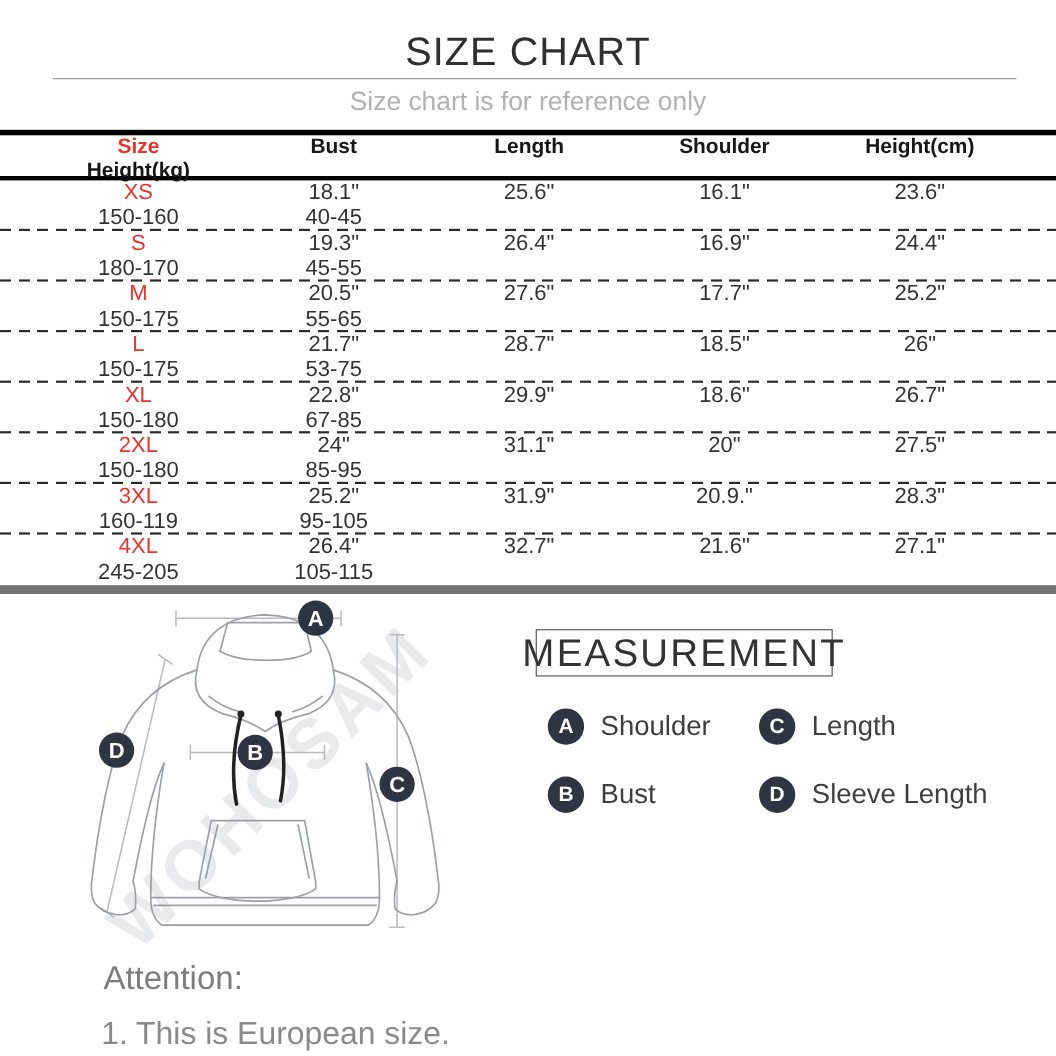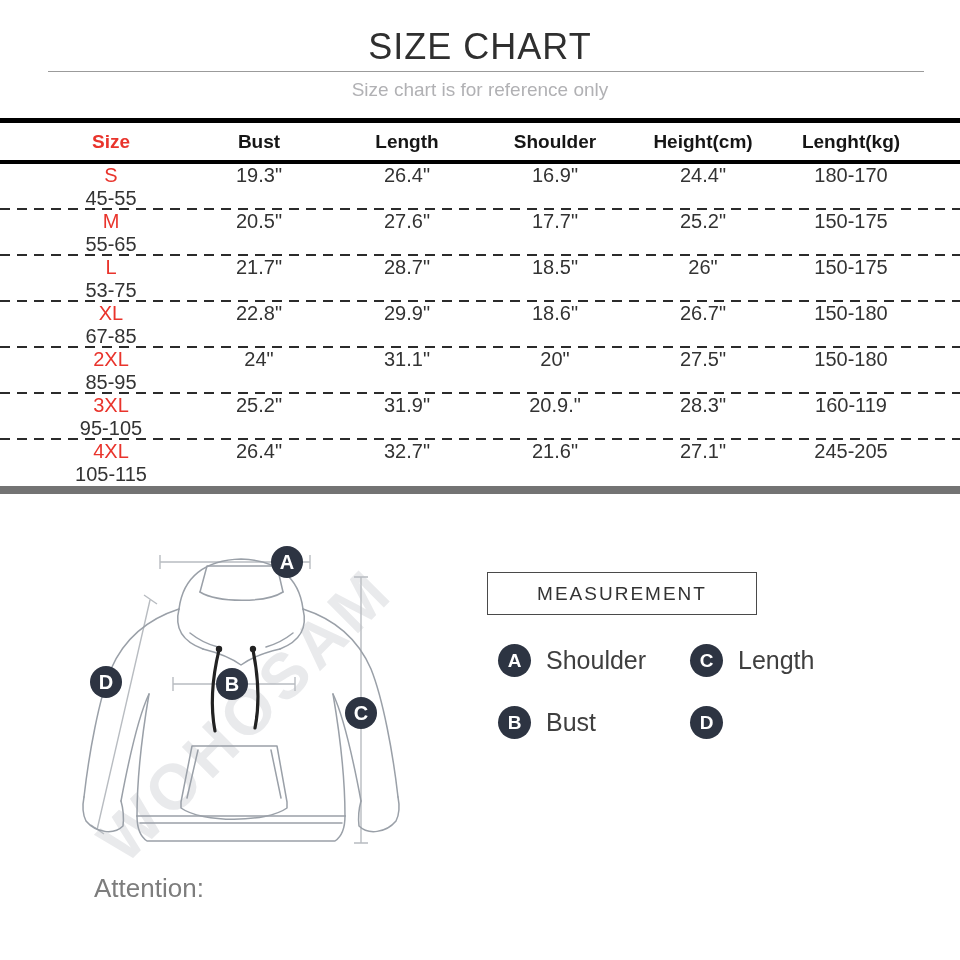--- a/index.html
+++ b/index.html
@@ -4,74 +4,83 @@
 <style>
   html,body{margin:0;padding:0;background:#fff;}
   #page{position:relative;width:960px;height:960px;background:#fff;overflow:hidden;
         font-family:"Liberation Sans","DejaVu Sans",sans-serif;color:#2f2f2f;}
 
   
   .title{position:absolute;top:26px;left:0;width:100%;text-align:center;
          font-size:36px;letter-spacing:1px;color:#2f2f2f;}
   .title-rule{position:absolute;top:71px;left:48px;right:36px;height:1px;background:#9b9b9b;}
   .subtitle{position:absolute;top:79px;left:0;width:100%;text-align:center;
-            font-size:19px;color:#b1b1b4;}
+            font-size:24px;color:#b1b1b4;}
 
   
   .size-table{position:absolute;top:118px;left:0;right:0;}
   .thead{border-top:5px solid #000;border-bottom:4px solid #000;height:37px;}
-  .thead,.trow{display:grid;grid-template-columns:repeat(6,1fr);
+  .thead,.trow{display:grid;grid-template-columns:repeat(5,1fr);
                align-items:center;padding:0 35px 0 37px;}
   .thead .cell{font-weight:bold;font-size:19px;color:#161616;text-align:center;}
   .thead .cell.red{color:#e9342c;}
   .trow{height:46px;
         background:repeating-linear-gradient(90deg,#2b2b2b 0 10px,transparent 10px 17px)
                    left bottom / 100% 2px no-repeat;}
   .trow.last{background:none;border-bottom:8px solid #737373;}
   .trow .cell{font-size:20px;color:#333;text-align:center;}
   .trow .cell.red{color:#e9342c;}
 
   
   .diagram{position:absolute;left:40px;top:545px;width:430px;height:330px;}
 
   
   .m-box{position:absolute;left:487px;top:572px;width:268px;height:41px;
          border:1px solid #4a4a4a;display:flex;align-items:center;justify-content:center;}
-  .m-box span{font-size:19px;letter-spacing:2px;color:#333;}
+  .m-box span{font-size:35px;letter-spacing:2px;color:#333;}
   .legend-item{position:absolute;display:flex;align-items:center;}
   .legend-item .badge{width:33px;height:33px;border-radius:50%;background:#2d3442;
          color:#fff;font-weight:bold;font-size:19px;display:flex;align-items:center;
          justify-content:center;flex:0 0 33px;}
   .legend-item .lbl{margin-left:15px;font-size:25px;color:#3f3f3f;}
   #leg-0{left:498px;top:644px;} #leg-1{left:690px;top:644px;}
   #leg-2{left:498px;top:706px;} #leg-3{left:690px;top:706px;}
 
   
-  .attention-h{position:absolute;left:94px;top:873px;font-size:26px;color:#7d7d7d;text-align:center;}
+  .attention-h{position:absolute;left:94px;top:873px;font-size:30px;color:#7d7d7d;text-align:center;}
   .attention-i{position:absolute;left:92px;top:924px;font-size:29px;color:#8a8a8a;}
 </style>
 </head>
 <body>
 
 <div id="page">
 
   <div class="title">SIZE CHART</div>
   <div class="title-rule"></div>
   <div class="subtitle">Size chart is for reference only</div>
 
   <div class="size-table">
     <div class="thead">
       <div class="cell red">Size</div>
       <div class="cell">Bust</div>
       <div class="cell">Length</div>
       <div class="cell">Shoulder</div>
       <div class="cell">Height(cm)</div>
-      <div class="cell">Lenght(kg)</div>
+      <div class="cell">Height(kg)</div>
     </div>
     <div id="table-body">
+        <div class="trow">
+          <div class="cell red">XS</div>
+          <div class="cell">18.1"</div>
+          <div class="cell">25.6"</div>
+          <div class="cell">16.1"</div>
+          <div class="cell">23.6"</div>
+          <div class="cell">150-160</div>
+          <div class="cell">40-45</div>
+        </div>
         <div class="trow">
           <div class="cell red">S</div>
           <div class="cell">19.3"</div>
           <div class="cell">26.4"</div>
           <div class="cell">16.9"</div>
           <div class="cell">24.4"</div>
           <div class="cell">180-170</div>
           <div class="cell">45-55</div>
         </div>
         <div class="trow">
@@ -195,17 +204,19 @@
   <div class="legend-item" id="leg-1">
     <span class="badge">C</span>
     <span class="lbl">Length</span>
   </div>
   <div class="legend-item" id="leg-2">
     <span class="badge">B</span>
     <span class="lbl">Bust</span>
   </div>
   <div class="legend-item" id="leg-3">
     <span class="badge">D</span>
+    <span class="lbl">Sleeve Length</span>
   </div>
 
   <div class="attention-h">Attention:</div>
+  <div class="attention-i">1. This is European size.</div>
 
 </div>
 
 </body></html>

